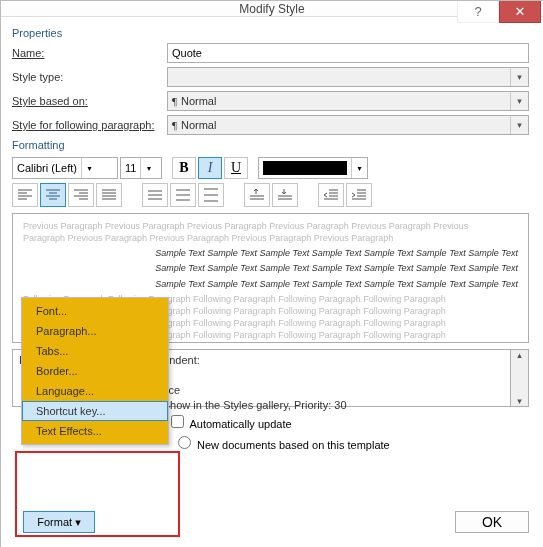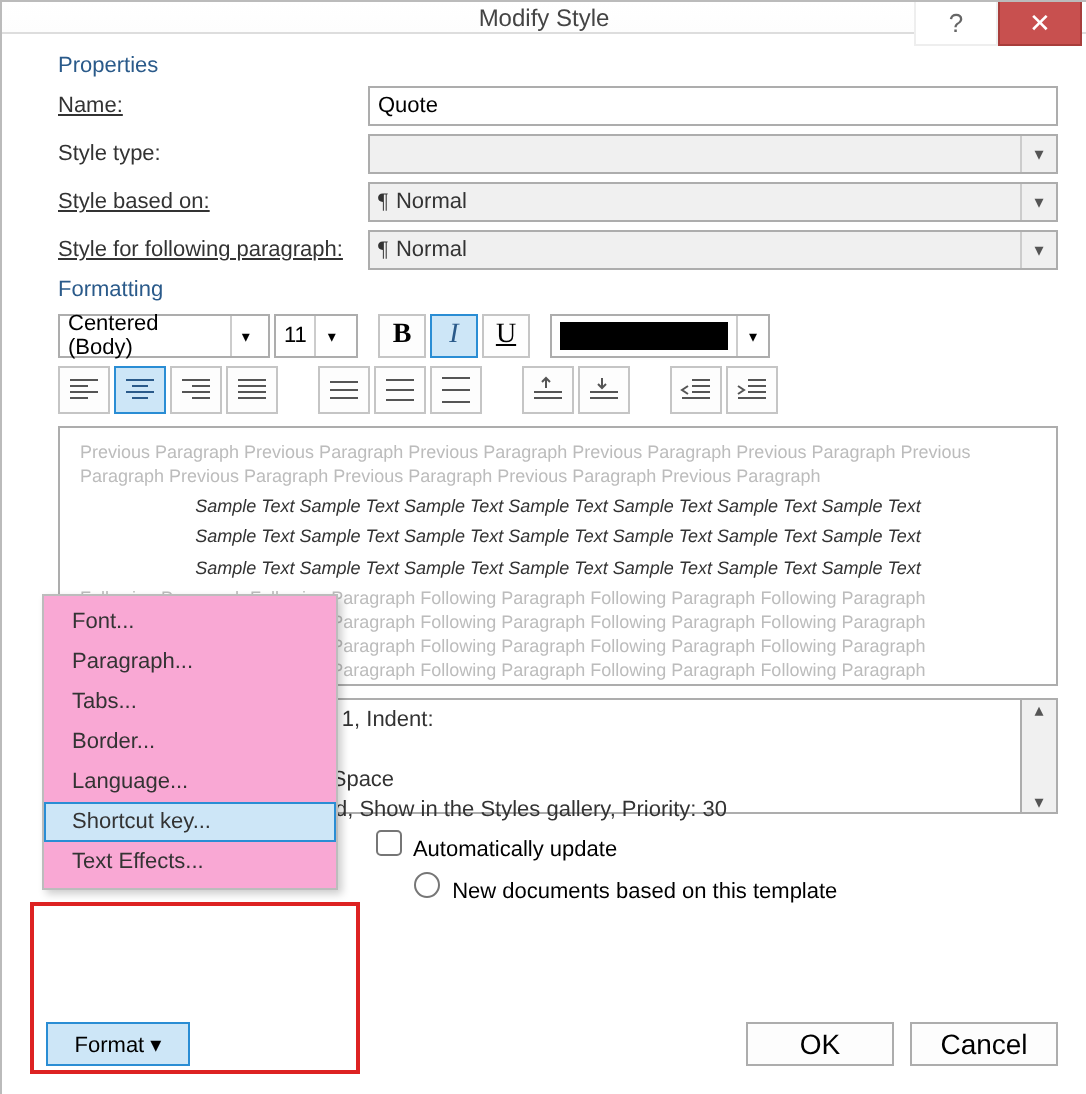--- a/index.html
+++ b/index.html
@@ -34,21 +34,21 @@
     top: 0;
     width: 42px;
     height: 22px;
     display: flex;
     align-items: center;
     justify-content: center;
     font-size: 13px;
   }
   .help-btn { right: 44px; color: #666; background:#fff; border:1px solid #eee; border-top:none;}
   .close-btn { right: 2px; background: #c8504f; color:#fff; border:1px solid #a83d3b; border-top:none;}
-  .content { padding: 6px 14px 0 28px; }
+  .content { padding: 6px 14px 0 11px; }
   .section-title { color:#2a5a8a; font-size:11px; margin:4px 0 4px 0; }
   .row { display:flex; align-items:center; margin-bottom:4px; }
   .row label { width: 155px; color:#333; }
   .row label.u { text-decoration: underline; }
   .txt-input {
     flex:1; height:20px; border:1px solid #adadad; padding:2px 4px;
     background:#fff; font-size:11px;
   }
   .select {
     flex:1; height:20px; border:1px solid #adadad; background:#f0f0f0;
@@ -95,57 +95,57 @@
   }
   .tb.sel { background:#cde6f7; border:1px solid #2a8dd4;}
   .tb svg { width:16px; height:14px; }
   .gap { width:18px; }
 
   
   .preview {
     border:1px solid #adadad; height:130px; padding:6px 10px; overflow:hidden;
     font-size:9px; line-height:1.35; color:#bcbcbc;
   }
-  .preview .sample { color:#333; font-style:italic; text-align:center; margin:3px 0 3px 0;}
+  .preview .sample { color:#333; font-style:italic; text-align:right; margin:3px 0 3px 0;}
   .preview .pg { white-space:nowrap; overflow:hidden;}
 
   
   .desc-outer { margin-top:6px; display:flex; }
   .desc {
     border:1px solid #adadad; height:58px; width:calc(100% - 18px); padding:3px 6px;
     font-size:11px; color:#333; line-height:1.35;
     background:#fff;
   }
   .scrollbar {
     width:18px; border:1px solid #adadad; border-left:none; display:flex;
     flex-direction:column; justify-content:space-between; background:#f0f0f0;
   }
   .scrollbar div { text-align:center; font-size:9px; color:#555;}
 
   .checks { margin:5px 0 2px 155px; }
   .checks label { display:block; margin-bottom:2px; }
-  .radio-row { margin-left: 18px; }
+  .radio-row { margin-left: 6px; }
 
   .bottom-btns {
     position:absolute; right:14px; bottom:14px; display:flex; gap:8px;
   }
   .ok-cancel {
     width:74px; height:22px; border:1px solid #adadad; background:#fdfdfd;
     display:flex; align-items:center; justify-content:center; font-size:14px;
   }
   .format-btn {
     position:absolute; left:22px; bottom:14px;
     width:72px; height:22px; border:1px solid #2a8dd4; background:#cde6f7;
     display:flex; align-items:center; justify-content:center; font-size:11px;
   }
 
   
   .ctx {
     position:absolute; left:20px; top:296px; width:148px;
-    background:#f9a8d4; border:1px solid #bcbcbc; box-shadow:2px 2px 4px rgba(0,0,0,.2);
+    background:#eab308; border:1px solid #bcbcbc; box-shadow:2px 2px 4px rgba(0,0,0,.2);
     padding:3px 0; z-index:10;
   }
   .ctx-item {
     padding:4px 14px; font-size:11px; color:#333;
   }
   .ctx-item.hover { background:#cde6f7; border:1px solid #2a8dd4; padding:3px 13px;}
 
   
   .red-rect {
     position:absolute; left:14px; top:450px; width:165px; height:86px;
@@ -193,21 +193,21 @@
       <span class="pilcrow">¶</span>
       <span>Normal</span>
       <span class="arrow">▾</span>
     </div>
   </div>
 
   <div class="section-title">Formatting</div>
 
   <div class="fmt-row">
     <div class="fmt-sel" style="width:106px">
-      <span>Centered (Body)</span>
+      <span>Calibri (Left)</span>
       <span class="arrow">▾</span>
     </div>
     <div class="fmt-sel" style="width:42px">
       <span>11</span>
       <span class="arrow">▾</span>
     </div>
     <div style="width:6px"></div>
     <div class="btn b">B</div>
     <div class="btn i">I</div>
     <div class="btn u">U</div>
@@ -328,14 +328,13 @@
   <div class="ctx-item">Language...</div>
   <div class="ctx-item hover">Shortcut key...</div>
   <div class="ctx-item">Text Effects...</div>
 </div>
 
 <div class="red-rect"></div>
 
 <div class="format-btn">Format ▾</div>
 <div class="bottom-btns">
   <div class="ok-cancel">OK</div>
-  <div class="ok-cancel">Cancel</div>
 </div>
 
 </body></html>

